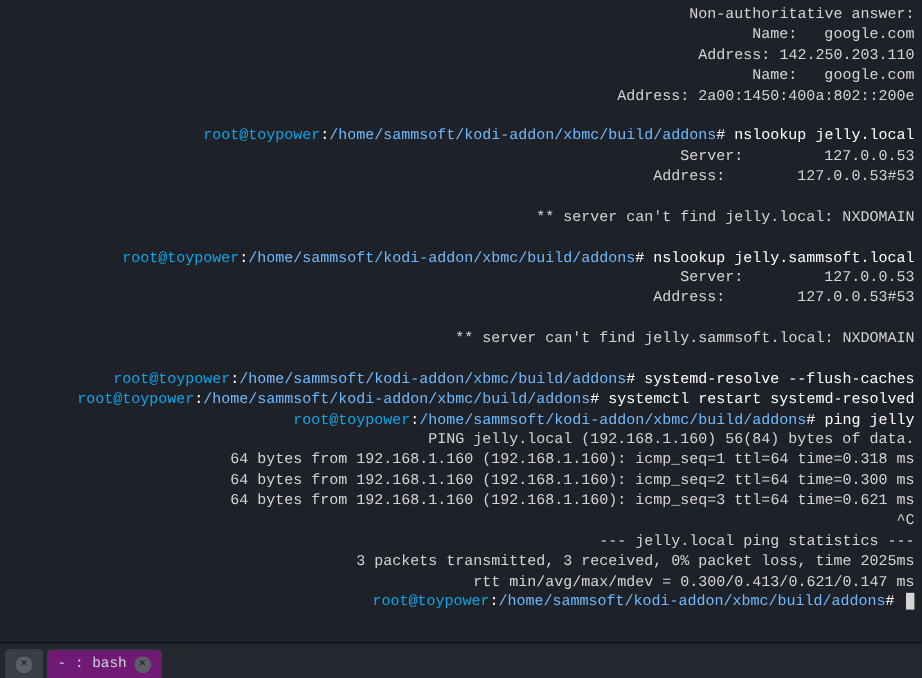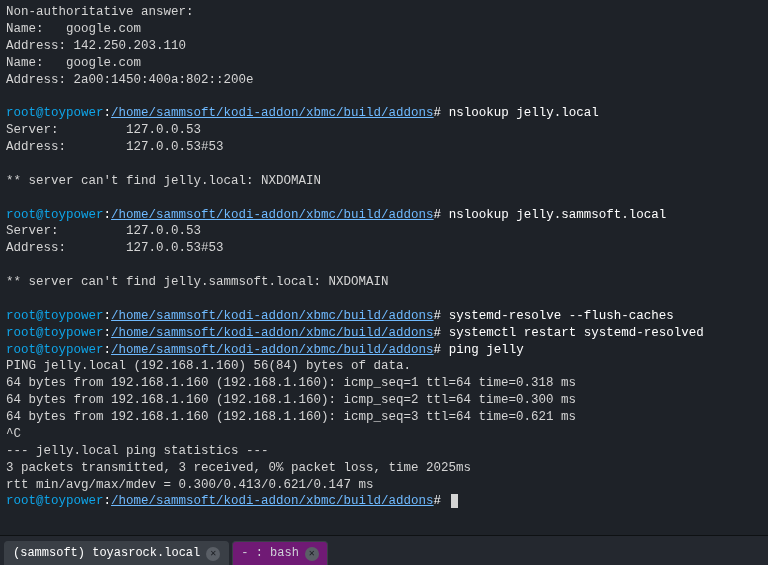--- a/index.html
+++ b/index.html
@@ -13,24 +13,25 @@
       height: 565px;
       overflow: hidden;
       display: flex;
       flex-direction: column;
     }
     .terminal {
       flex: 1;
       padding: 4px 6px;
       white-space: pre;
       overflow: hidden;
+      text-align: right;
     }
     .line { white-space: pre; }
     .prompt-user { color: #0ea5e9; }
-    .prompt-path { color: #6fbaff; text-decoration: underline; }
+    .prompt-path { color: #6fbaff; }
     .cmd { color: #ffffff; }
     .out { color: #d4d4d4; }
     .cursor {
       display: inline-block;
       width: 7px;
       height: 14px;
       background: #d4d4d4;
       vertical-align: text-bottom;
       margin-left: 2px;
     }
@@ -77,20 +78,19 @@
       line-height: 1;
     }
   </style>
 </head>
 <body>
 
 <div class="terminal" id="term"><div class="line out">Non-authoritative answer:</div><div class="line out">Name:   google.com</div><div class="line out">Address: 142.250.203.110</div><div class="line out">Name:   google.com</div><div class="line out">Address: 2a00:1450:400a:802::200e</div><div class="line out">&nbsp;</div><div class="line"><span class="prompt-user">root@toypower</span><span class="cmd">:</span><span class="prompt-path">/home/sammsoft/kodi-addon/xbmc/build/addons</span><span class="cmd"># </span><span class="cmd">nslookup jelly.local</span></div><div class="line out">Server:         127.0.0.53</div><div class="line out">Address:        127.0.0.53#53</div><div class="line out">&nbsp;</div><div class="line out">** server can't find jelly.local: NXDOMAIN</div><div class="line out">&nbsp;</div><div class="line"><span class="prompt-user">root@toypower</span><span class="cmd">:</span><span class="prompt-path">/home/sammsoft/kodi-addon/xbmc/build/addons</span><span class="cmd"># </span><span class="cmd">nslookup jelly.sammsoft.local</span></div><div class="line out">Server:         127.0.0.53</div><div class="line out">Address:        127.0.0.53#53</div><div class="line out">&nbsp;</div><div class="line out">** server can't find jelly.sammsoft.local: NXDOMAIN</div><div class="line out">&nbsp;</div><div class="line"><span class="prompt-user">root@toypower</span><span class="cmd">:</span><span class="prompt-path">/home/sammsoft/kodi-addon/xbmc/build/addons</span><span class="cmd"># </span><span class="cmd">systemd-resolve --flush-caches</span></div><div class="line"><span class="prompt-user">root@toypower</span><span class="cmd">:</span><span class="prompt-path">/home/sammsoft/kodi-addon/xbmc/build/addons</span><span class="cmd"># </span><span class="cmd">systemctl restart systemd-resolved</span></div><div class="line"><span class="prompt-user">root@toypower</span><span class="cmd">:</span><span class="prompt-path">/home/sammsoft/kodi-addon/xbmc/build/addons</span><span class="cmd"># </span><span class="cmd">ping jelly</span></div><div class="line out">PING jelly.local (192.168.1.160) 56(84) bytes of data.</div><div class="line out">64 bytes from 192.168.1.160 (192.168.1.160): icmp_seq=1 ttl=64 time=0.318 ms</div><div class="line out">64 bytes from 192.168.1.160 (192.168.1.160): icmp_seq=2 ttl=64 time=0.300 ms</div><div class="line out">64 bytes from 192.168.1.160 (192.168.1.160): icmp_seq=3 ttl=64 time=0.621 ms</div><div class="line out">^C</div><div class="line out">--- jelly.local ping statistics ---</div><div class="line out">3 packets transmitted, 3 received, 0% packet loss, time 2025ms</div><div class="line out">rtt min/avg/max/mdev = 0.300/0.413/0.621/0.147 ms</div><div class="line"><span class="prompt-user">root@toypower</span><span class="cmd">:</span><span class="prompt-path">/home/sammsoft/kodi-addon/xbmc/build/addons</span><span class="cmd"># </span><span class="cmd"></span><span class="cursor"></span></div></div>
 
 <div class="tabbar" id="tabbar">
     <div class="tab active">
-      <span>(sammsoft) toyasrock.local</span>
       <span class="close-icon">✕</span>
     </div>
     <div class="tab">
       <span>- : bash</span>
       <span class="close-icon">✕</span>
     </div>
   </div>
 
 </body></html>

